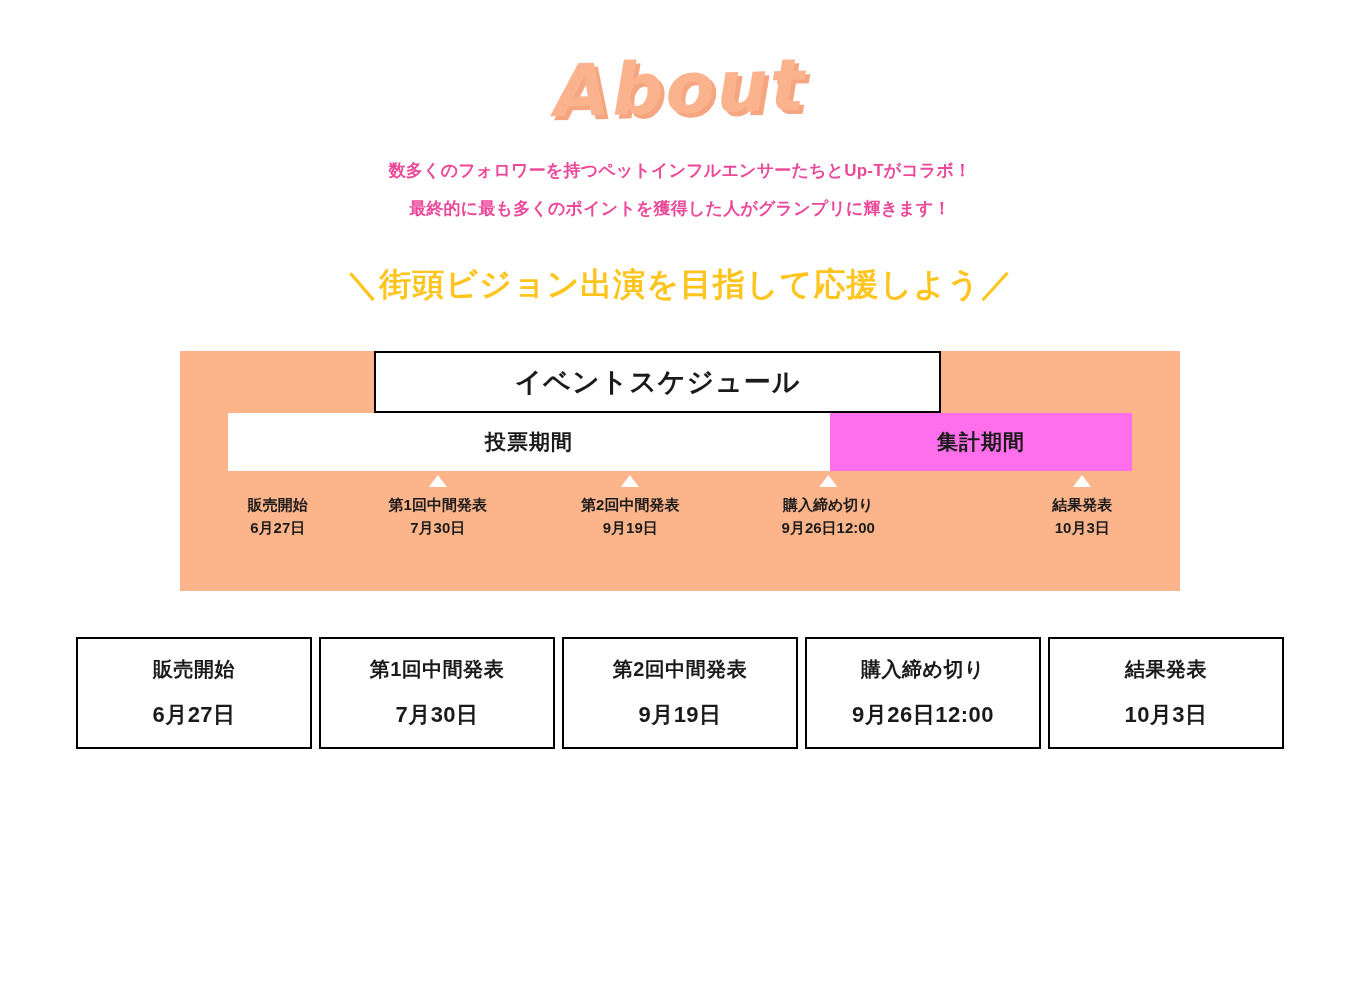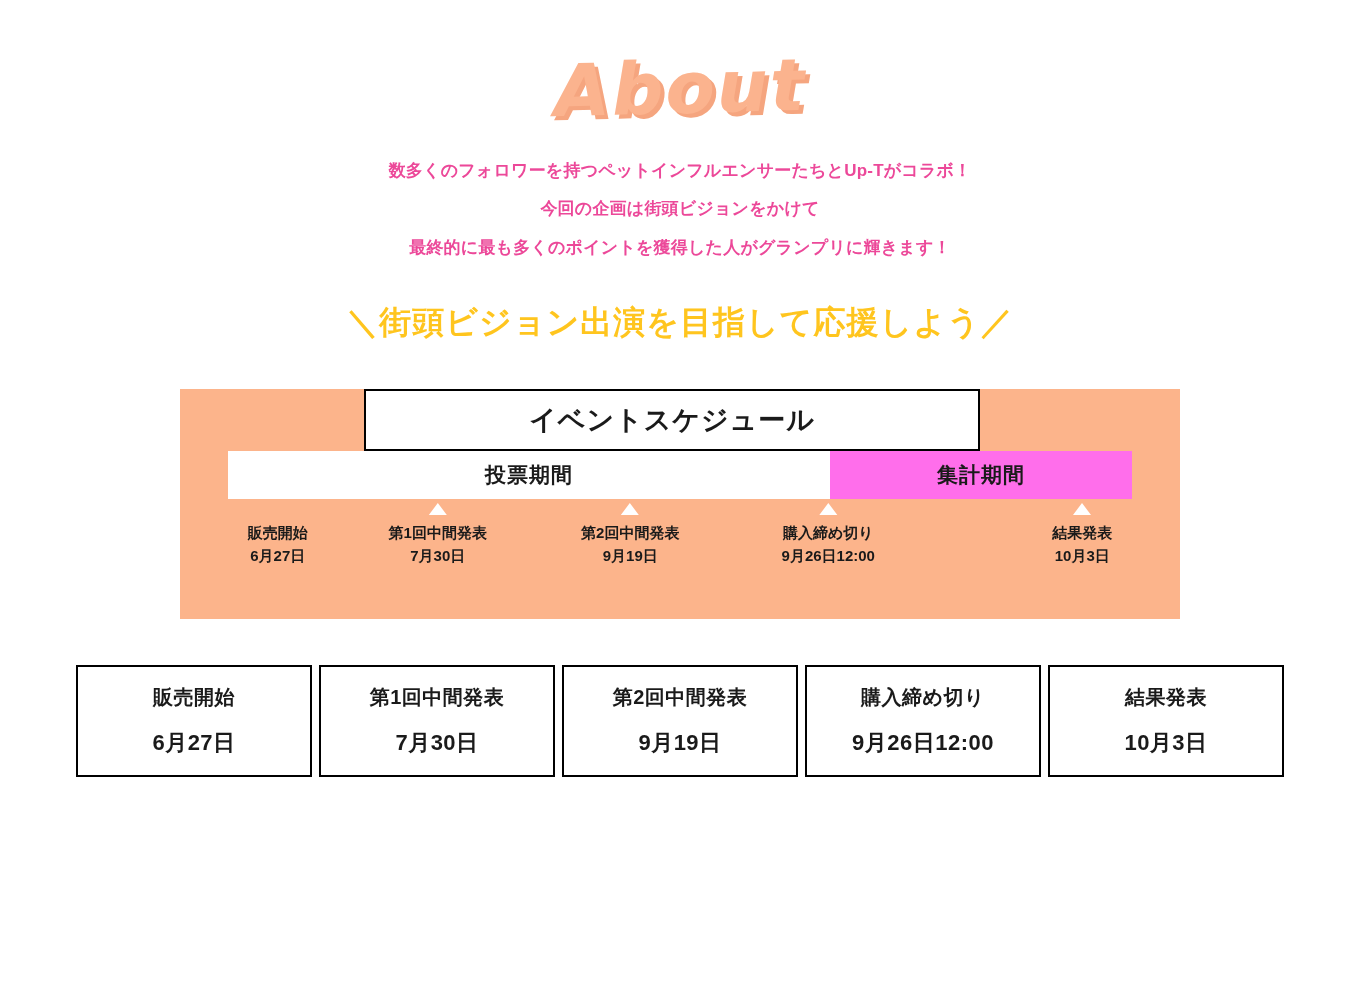--- a/index.html
+++ b/index.html
@@ -64,22 +64,22 @@
 
   
   .schedule-wrap {
     position: relative;
     margin: 44px auto 0;
     width: 1000px;
   }
   .schedule-heading {
     position: absolute;
     top: 0;
-    left: 184px;
-    width: 616px;
+    left: 194px;
+    width: 567px;
     height: 62px;
     background: #ffffff;
     border: 2px solid #000000;
     box-sizing: border-box;
     display: flex;
     align-items: center;
     justify-content: center;
     font-size: 27px;
     font-weight: bold;
     letter-spacing: 1px;
@@ -88,21 +88,21 @@
   .schedule-panel {
     margin-top: 31px;
     background: #FCB48B;
     padding: 62px 48px 30px;
     box-sizing: border-box;
   }
 
   
   .bar {
     display: flex;
-    height: 48px;
+    height: 58px;
     width: 100%;
   }
   .bar-vote {
     flex: 0 0 66.6%;
     background: #ffffff;
     display: flex;
     align-items: center;
     justify-content: center;
     font-size: 21px;
     font-weight: bold;
@@ -185,21 +185,20 @@
 </style>
 </head>
 <body>
 
 <div class="about-title-wrap">
   <div class="about-title">About</div>
 </div>
 
 <div class="lead">
   <div>数多くのフォロワーを持つペットインフルエンサーたちとUp-Tがコラボ！</div>
-  <div>今回の企画は街頭ビジョンをかけて</div>
   <div>最終的に最も多くのポイントを獲得した人がグランプリに輝きます！</div>
 </div>
 
 <div class="catch">＼街頭ビジョン出演を目指して応援しよう／</div>
 
 <div class="schedule-wrap">
 
   <div class="schedule-heading">イベントスケジュール</div>
 
   <div class="schedule-panel">

